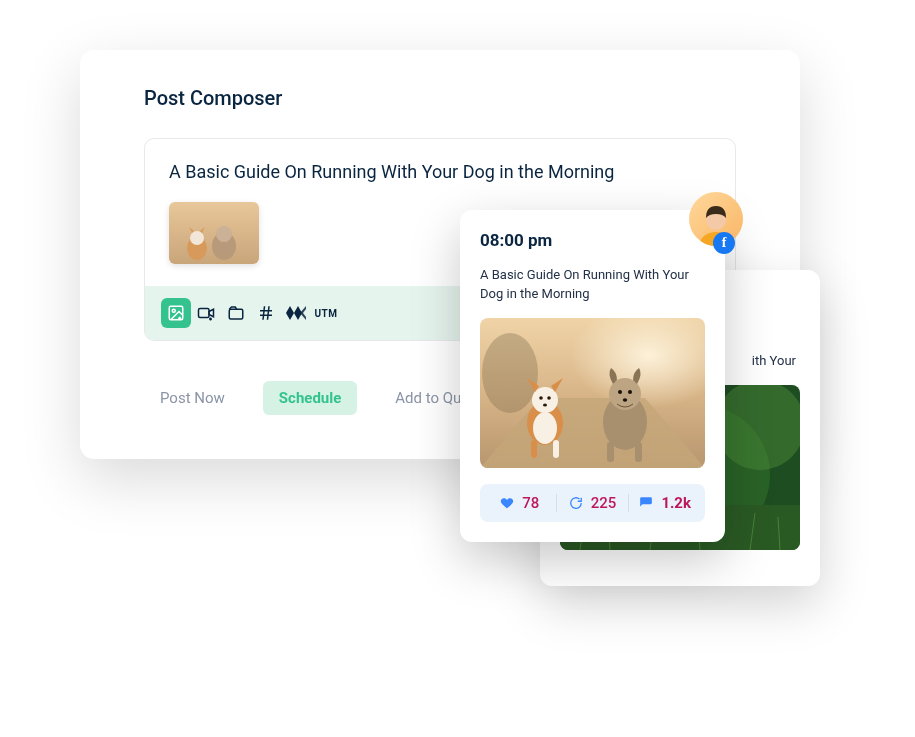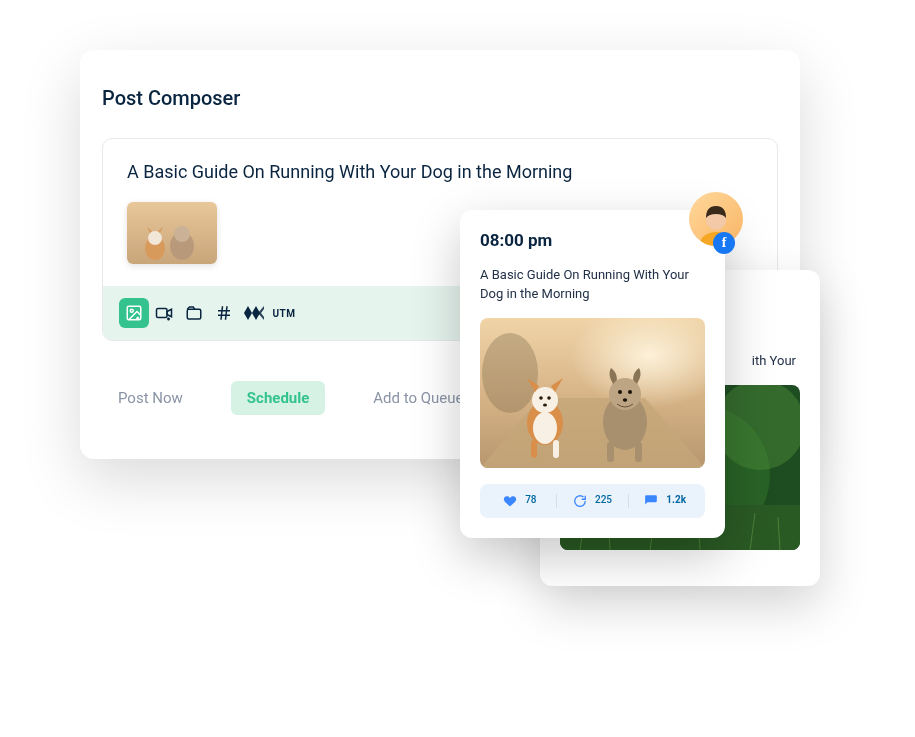--- a/index.html
+++ b/index.html
@@ -11,21 +11,21 @@
     position: relative;
   }
   .main-card {
     position: absolute;
     left: 80px;
     top: 50px;
     width: 720px;
     background: #fff;
     border-radius: 14px;
     box-shadow: 0 20px 60px rgba(0,0,0,0.15);
-    padding: 36px 22px 44px;
+    padding: 36px 64px 44px;
   }
   .page-title {
     font-size: 20px;
     color: #0a2540;
     font-weight: 500;
     margin-bottom: 28px;
   }
   .compose-box {
     border: 1px solid #e6e8eb;
     border-radius: 10px;
@@ -77,21 +77,21 @@
   .publish-section {
     margin-top: 40px;
   }
   .publish-label {
     font-size: 17px;
     color: #0a2540;
     margin-bottom: 20px;
   }
   .publish-options {
     display: flex;
-    gap: 32px;
+    gap: 22px;
     align-items: flex-start;
   }
   .opt {
     padding: 8px 16px;
     border-radius: 6px;
     font-size: 15px;
     color: #8a94a6;
     cursor: pointer;
   }
   .opt.active {
@@ -175,25 +175,25 @@
   .preview-back .preview-img { height: 165px; }
   .stats {
     display: flex;
     background: #eaf2fb;
     border-radius: 8px;
     padding: 10px 4px;
   }
   .stat {
     flex: 1;
     display: flex;
-    align-items: flex-start;
+    align-items: center;
     justify-content: center;
     gap: 8px;
-    color: #0369a1;
-    font-size: 10px;
+    color: #be185d;
+    font-size: 15px;
     font-weight: 500;
     border-right: 1px solid #d0deee;
   }
   .stat:last-child { border-right: none; font-weight: bold; }
   .stat svg { color: #3a86ff; }
   .preview-back-body {
     padding-top: 62px;
   }
   .preview-back .preview-title { padding-right: 4px; }
 

